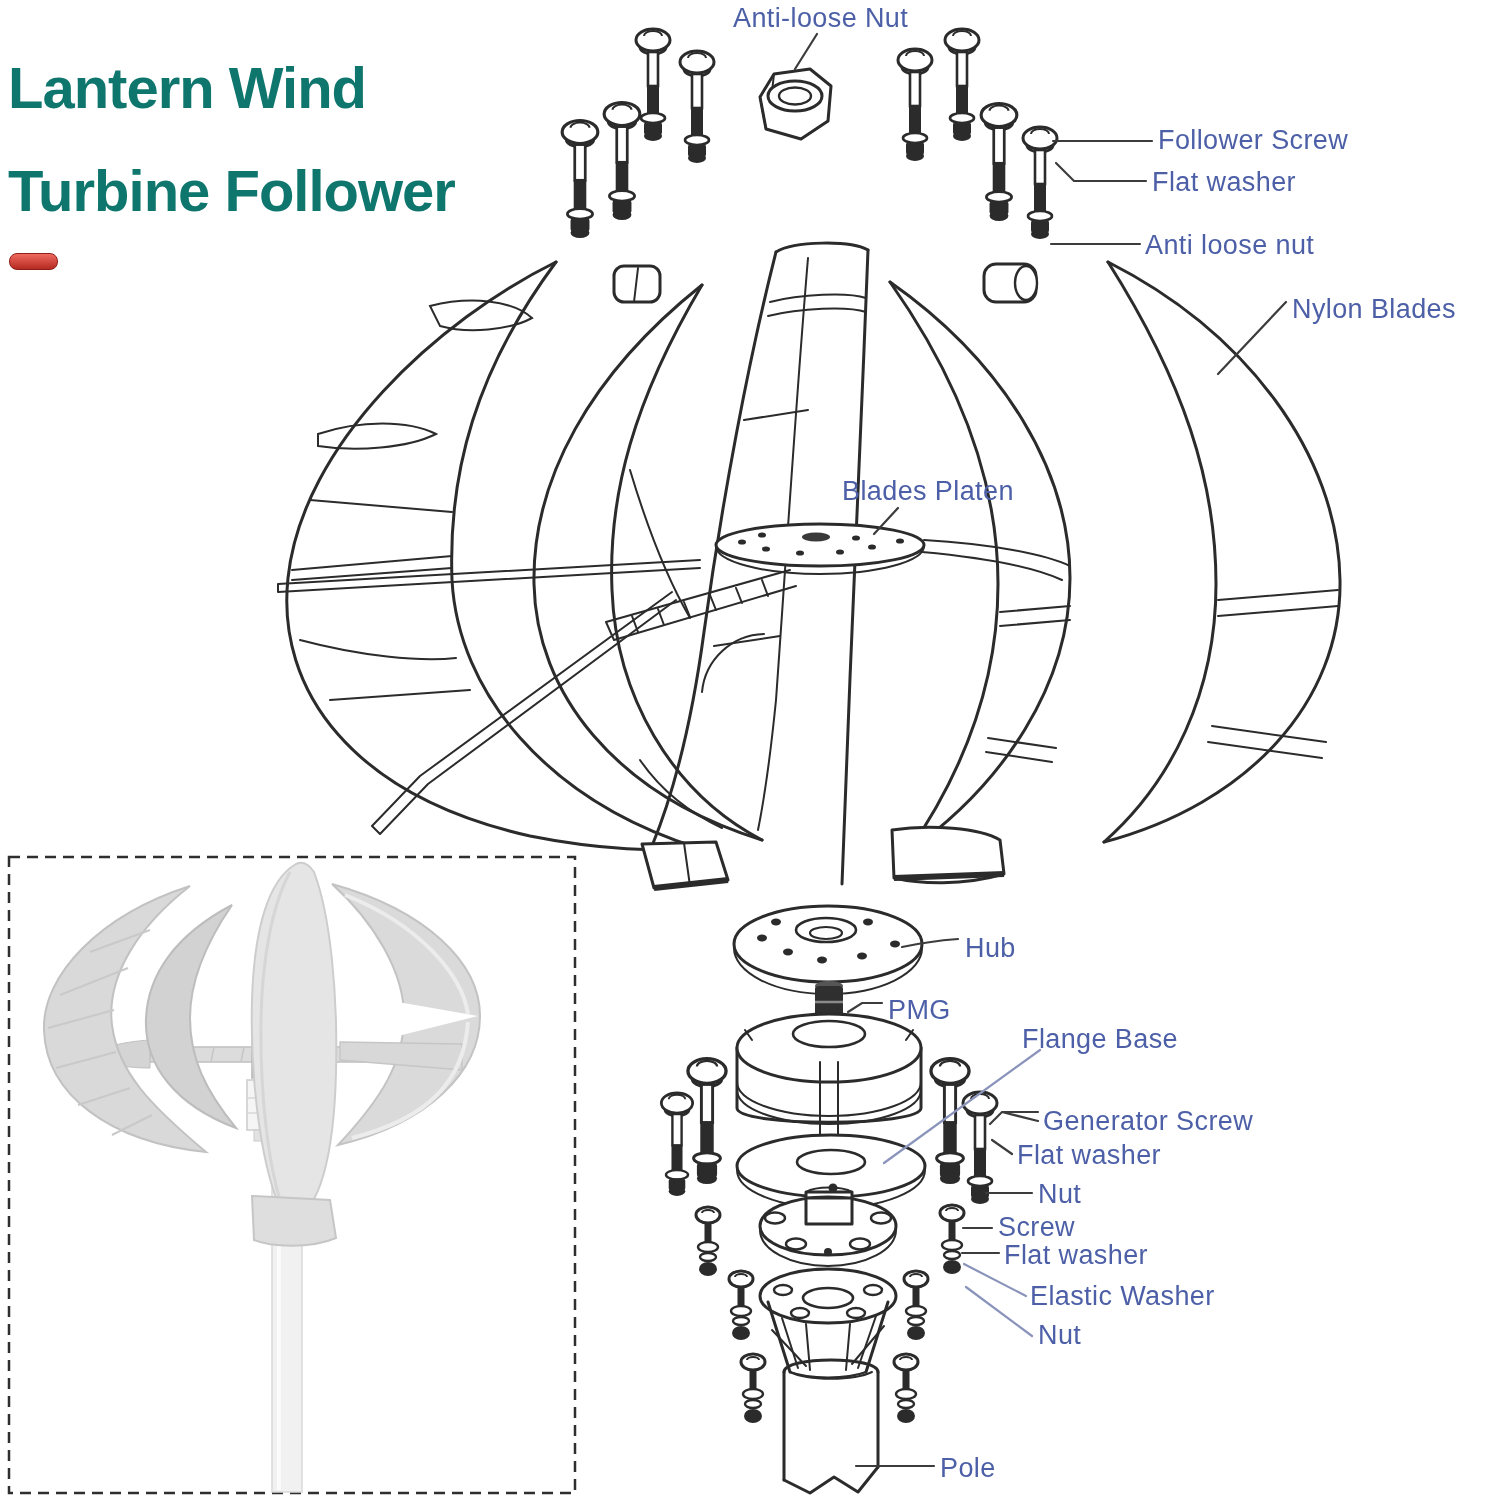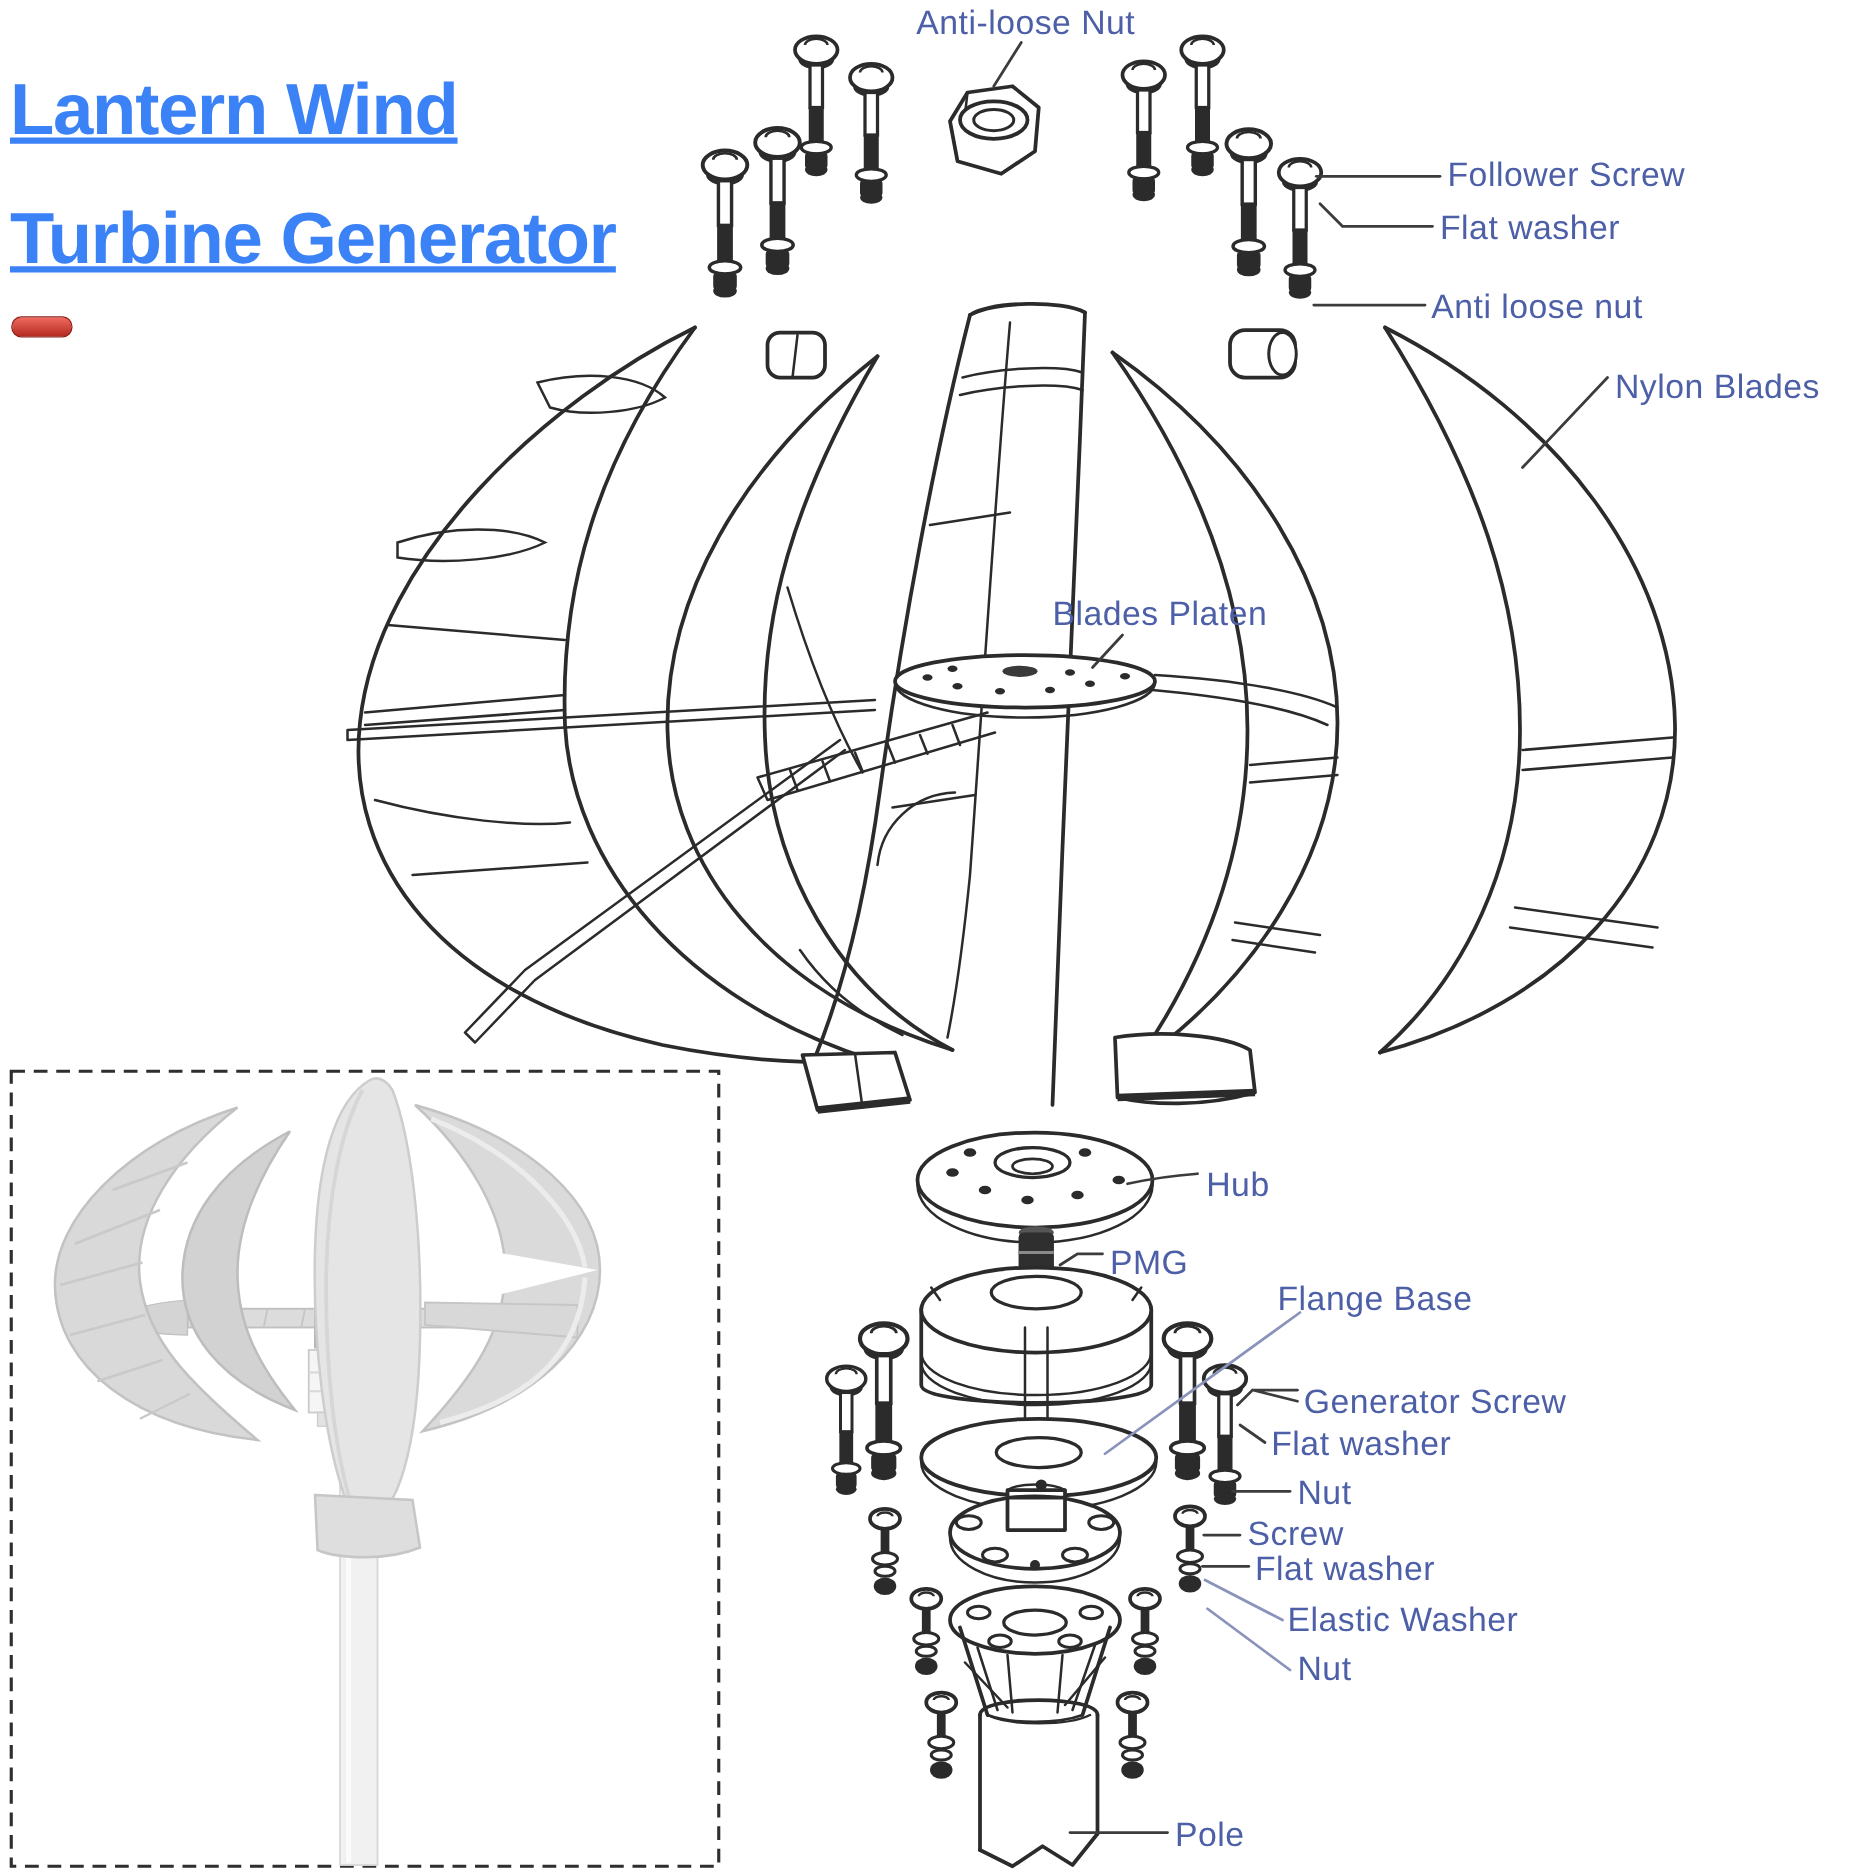--- a/index.html
+++ b/index.html
@@ -1,37 +1,37 @@
 <!DOCTYPE html>
 <html><head>
 <meta charset="utf-8">
 <style>
   html,body{margin:0;padding:0;background:#ffffff;}
   .canvas{position:relative;width:1485px;height:1500px;background:#fff;overflow:hidden;
           font-family:"Liberation Sans",sans-serif;}
   .canvas > svg{position:absolute;left:0;top:0;}
-  .title{position:absolute;left:8px;top:36px;font-size:58px;font-weight:bold;color:#3b82f6;
-         line-height:103px;letter-spacing:-1px;white-space:nowrap;text-decoration:underline;}
+  .title{position:absolute;left:8px;top:36px;font-size:58px;font-weight:bold;color:#0f766e;
+         line-height:103px;letter-spacing:-1px;white-space:nowrap;}
   .red-dash{position:absolute;left:9px;top:253px;width:47px;height:15px;border-radius:8px;
             background:linear-gradient(#ef6a5f,#b52a22);border:1px solid #8f1f18;}
   .lbl{font-family:"Liberation Sans",sans-serif;font-size:27px;fill:#4c5fa7;letter-spacing:.4px;}
   .ln{stroke:#2b2b2b;stroke-width:3;fill:none;stroke-linecap:round;stroke-linejoin:round;}
   .lnw{stroke:#2b2b2b;stroke-width:3;fill:#ffffff;stroke-linejoin:round;}
   .thin{stroke:#2b2b2b;stroke-width:2;fill:none;stroke-linecap:round;}
   .leader{stroke:#3c3c3c;stroke-width:2.2;fill:none;stroke-linecap:round;}
   .leader-blue{stroke:#8a94bb;stroke-width:2.2;fill:none;stroke-linecap:round;}
 </style>
 </head>
 <body>
 
 <div class="canvas">
 
   <div class="title">
     <span>Lantern Wind</span><br>
-    <span>Turbine Generator</span>
+    <span>Turbine Follower</span>
   </div>
   <div class="red-dash"></div>
 
   <svg width="1485" height="1500" viewBox="0 0 1485 1500">
 
     <defs>
       <g id="bolt">
         <ellipse cx="0" cy="0" rx="17" ry="11" fill="#fff" stroke="#2b2b2b" stroke-width="3"></ellipse>
         <path d="M -9,-4 A 9 5 0 0 1 9,-4" fill="none" stroke="#2b2b2b" stroke-width="2"></path>
         <path d="M -13,7 A 13 7 0 0 0 13,7" fill="none" stroke="#2b2b2b" stroke-width="3"></path>

